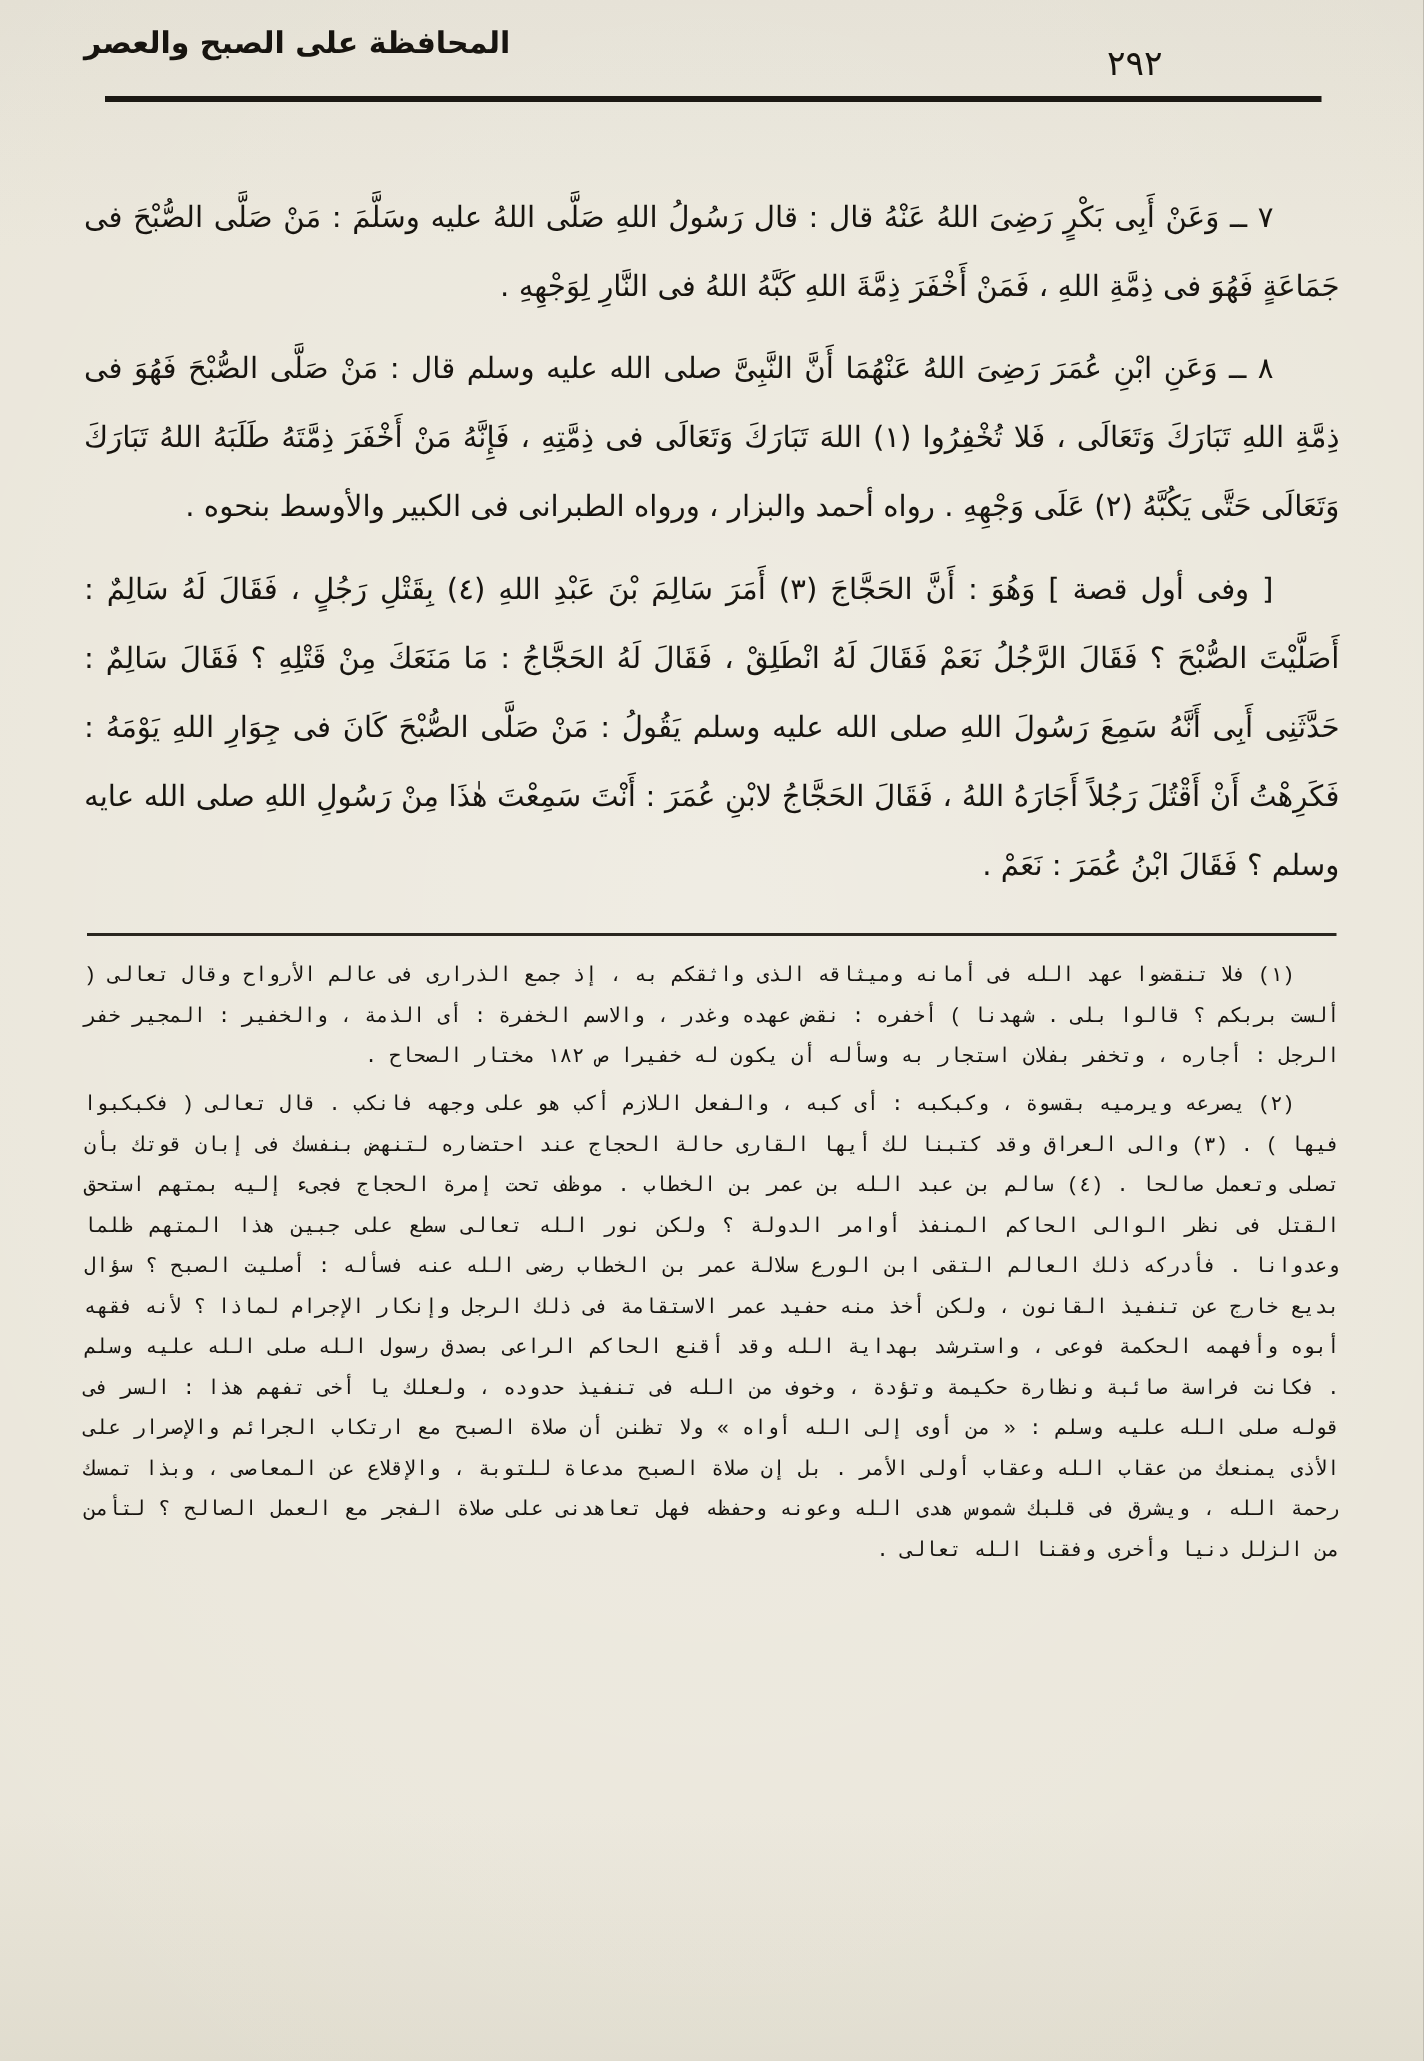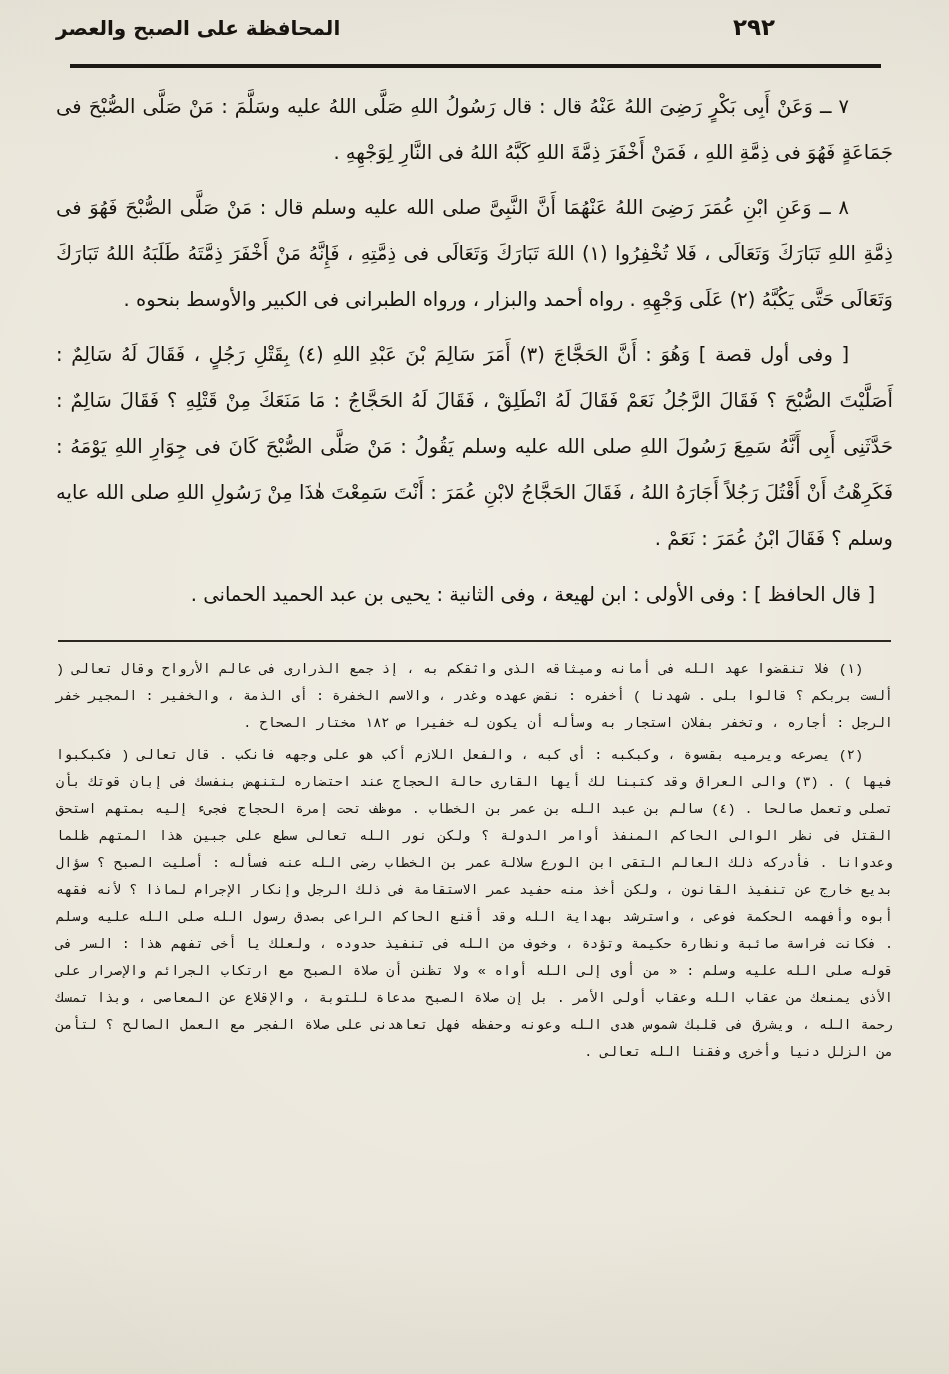--- a/index.html
+++ b/index.html
@@ -30,32 +30,32 @@
   }
   .page-title {
     margin: 0;
     text-align: left;
     font-size: 20px;
     font-weight: bold;
     letter-spacing: 0.5px;
   }
   .page-number {
     position: absolute;
-    top: 14px;
+    top: 30px;
     right: 118px;
     font-size: 23px;
-    font-weight: bold;
+    font-weight: normal;
   }
   .header-rule {
     height: 0;
     border-top: 4px solid #1c1914;
     margin: 4px 12px 0 14px;
   }
   .body-text {
-    padding-top: 16px;
+    padding-top: 54px;
   }
   .body-text p {
     margin: 0 0 9px 0;
     font-size: 19.5px;
     line-height: 46px;
     text-align: justify;
     text-indent: 44px;
   }
   .body-text p.source {
     text-indent: 6px;
@@ -88,21 +88,20 @@
     <div class="page-number">٢٩٢</div>
     <h1 class="page-title">المحافظة على الصبح والعصر</h1>
   </header>
 
   <div class="header-rule"></div>
 
   <main class="body-text">
     <p class="hadith">٧ ــ وَعَنْ أَبِى بَكْرٍ رَضِىَ اللهُ عَنْهُ قال : قال رَسُولُ اللهِ صَلَّى اللهُ عليه وسَلَّمَ : مَنْ صَلَّى الصُّبْحَ فى جَمَاعَةٍ فَهُوَ فى ذِمَّةِ اللهِ ، فَمَنْ أَخْفَرَ ذِمَّةَ اللهِ كَبَّهُ اللهُ فى النَّارِ لِوَجْهِهِ .</p>
     <p class="hadith">٨ ــ وَعَنِ ابْنِ عُمَرَ رَضِىَ اللهُ عَنْهُمَا أَنَّ النَّبِىَّ صلى الله عليه وسلم قال : مَنْ صَلَّى الصُّبْحَ فَهُوَ فى ذِمَّةِ اللهِ تَبَارَكَ وَتَعَالَى ، فَلا تُخْفِرُوا (١) اللهَ تَبَارَكَ وَتَعَالَى فى ذِمَّتِهِ ، فَإِنَّهُ مَنْ أَخْفَرَ ذِمَّتَهُ طَلَبَهُ اللهُ تَبَارَكَ وَتَعَالَى حَتَّى يَكُبَّهُ (٢) عَلَى وَجْهِهِ . رواه أحمد والبزار ، ورواه الطبرانى فى الكبير والأوسط بنحوه .</p>
     <p class="hadith story">[ وفى أول قصة ] وَهُوَ : أَنَّ الحَجَّاجَ (٣) أَمَرَ سَالِمَ بْنَ عَبْدِ اللهِ (٤) بِقَتْلِ رَجُلٍ ، فَقَالَ لَهُ سَالِمٌ : أَصَلَّيْتَ الصُّبْحَ ؟ فَقَالَ الرَّجُلُ نَعَمْ فَقَالَ لَهُ انْطَلِقْ ، فَقَالَ لَهُ الحَجَّاجُ : مَا مَنَعَكَ مِنْ قَتْلِهِ ؟ فَقَالَ سَالِمٌ : حَدَّثَنِى أَبِى أَنَّهُ سَمِعَ رَسُولَ اللهِ صلى الله عليه وسلم يَقُولُ : مَنْ صَلَّى الصُّبْحَ كَانَ فى جِوَارِ اللهِ يَوْمَهُ : فَكَرِهْتُ أَنْ أَقْتُلَ رَجُلاً أَجَارَهُ اللهُ ، فَقَالَ الحَجَّاجُ لابْنِ عُمَرَ : أَنْتَ سَمِعْتَ هٰذَا مِنْ رَسُولِ اللهِ صلى الله عايه وسلم ؟ فَقَالَ ابْنُ عُمَرَ : نَعَمْ .</p>
-    <p class="hafiz">[ قال الحافظ ] : وفى الأولى : ابن لهيعة ، وفى الثانية : يحيى بن عبد الحميد الحمانى .</p>
   </main>
 
   <div class="footnote-separator"></div>
 
   <section class="footnotes">
     <p>(١) فلا تنقضوا عهد الله فى أمانه وميثاقه الذى واثقكم به ، إذ جمع الذرارى فى عالم الأرواح وقال تعالى ( ألست بربكم ؟ قالوا بلى . شهدنا ) أخفره : نقض عهده وغدر ، والاسم الخفرة : أى الذمة ، والخفير : المجير خفر الرجل : أجاره ، وتخفر بفلان استجار به وسأله أن يكون له خفيرا ص ١٨٢ مختار الصحاح .</p>
     <p>(٢) يصرعه ويرميه بقسوة ، وكبكبه : أى كبه ، والفعل اللازم أكب هو على وجهه فانكب . قال تعالى ( فكبكبوا فيها ) .     (٣) والى العراق وقد كتبنا لك أيها القارى حالة الحجاج عند احتضاره لتنهض بنفسك فى إبان قوتك بأن تصلى وتعمل صالحا .     (٤) سالم بن عبد الله بن عمر بن الخطاب . موظف تحت إمرة الحجاج فجىء إليه بمتهم استحق القتل فى نظر الوالى الحاكم المنفذ أوامر الدولة ؟ ولكن نور الله تعالى سطع على جبين هذا المتهم ظلما وعدوانا . فأدركه ذلك العالم التقى ابن الورع سلالة عمر بن الخطاب رضى الله عنه فسأله : أصليت الصبح ؟ سؤال بديع خارج عن تنفيذ القانون ، ولكن أخذ منه حفيد عمر الاستقامة فى ذلك الرجل وإنكار الإجرام لماذا ؟ لأنه فقهه أبوه وأفهمه الحكمة فوعى ، واسترشد بهداية الله وقد أقنع الحاكم الراعى بصدق رسول الله صلى الله عليه وسلم . فكانت فراسة صائبة ونظارة حكيمة وتؤدة ، وخوف من الله فى تنفيذ حدوده ، ولعلك يا أخى تفهم هذا : السر فى قوله صلى الله عليه وسلم : « من أوى إلى الله أواه » ولا تظنن أن صلاة الصبح مع ارتكاب الجرائم والإصرار على الأذى يمنعك من عقاب الله وعقاب أولى الأمر . بل إن صلاة الصبح مدعاة للتوبة ، والإقلاع عن المعاصى ، وبذا تمسك رحمة الله ، ويشرق فى قلبك شموس هدى الله وعونه وحفظه فهل تعاهدنى على صلاة الفجر مع العمل الصالح ؟ لتأمن من الزلل دنيا وأخرى وفقنا الله تعالى .</p>
   </section>
 
 </div>

